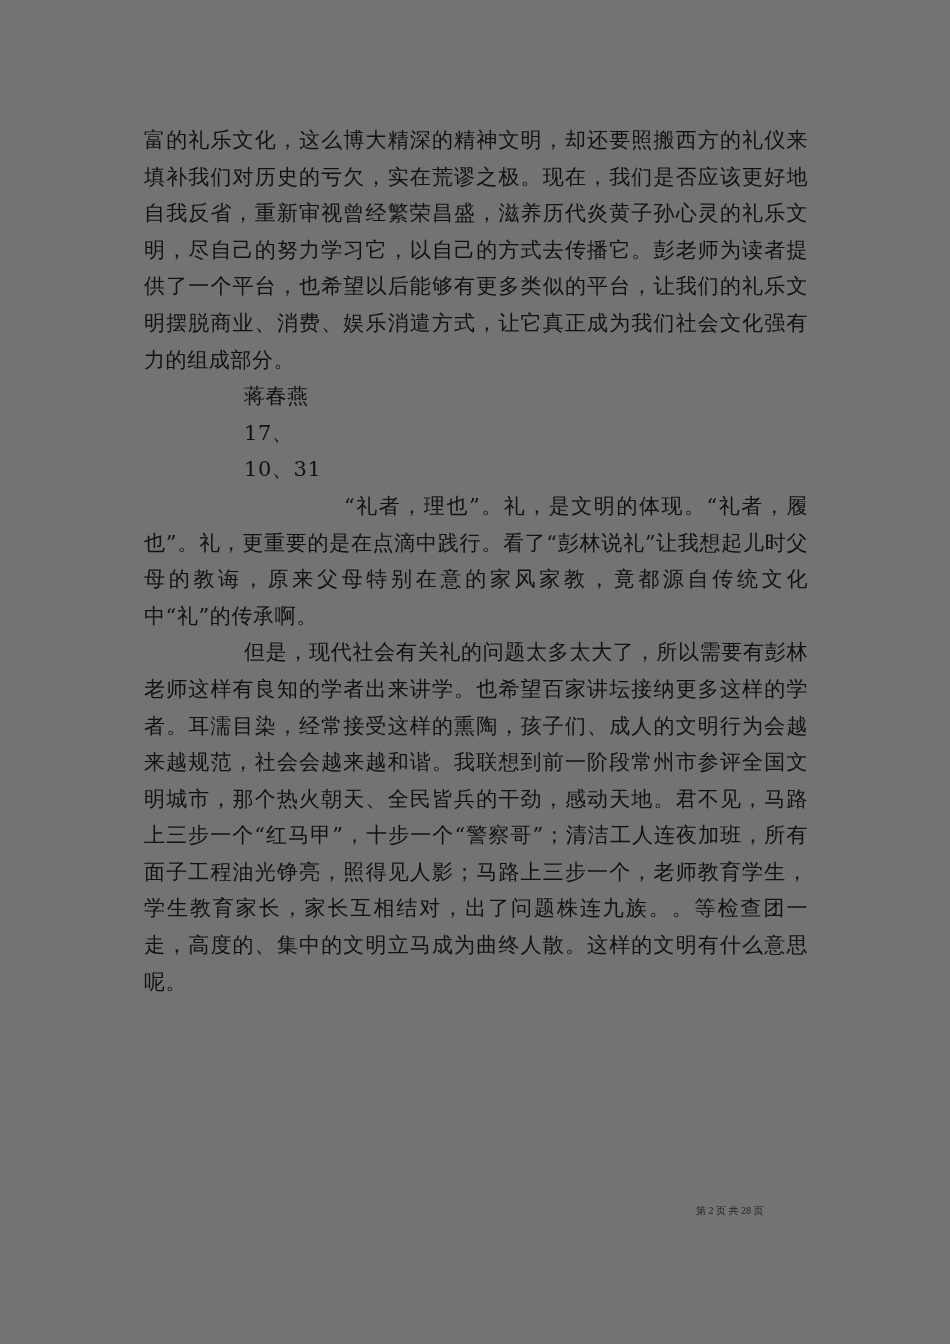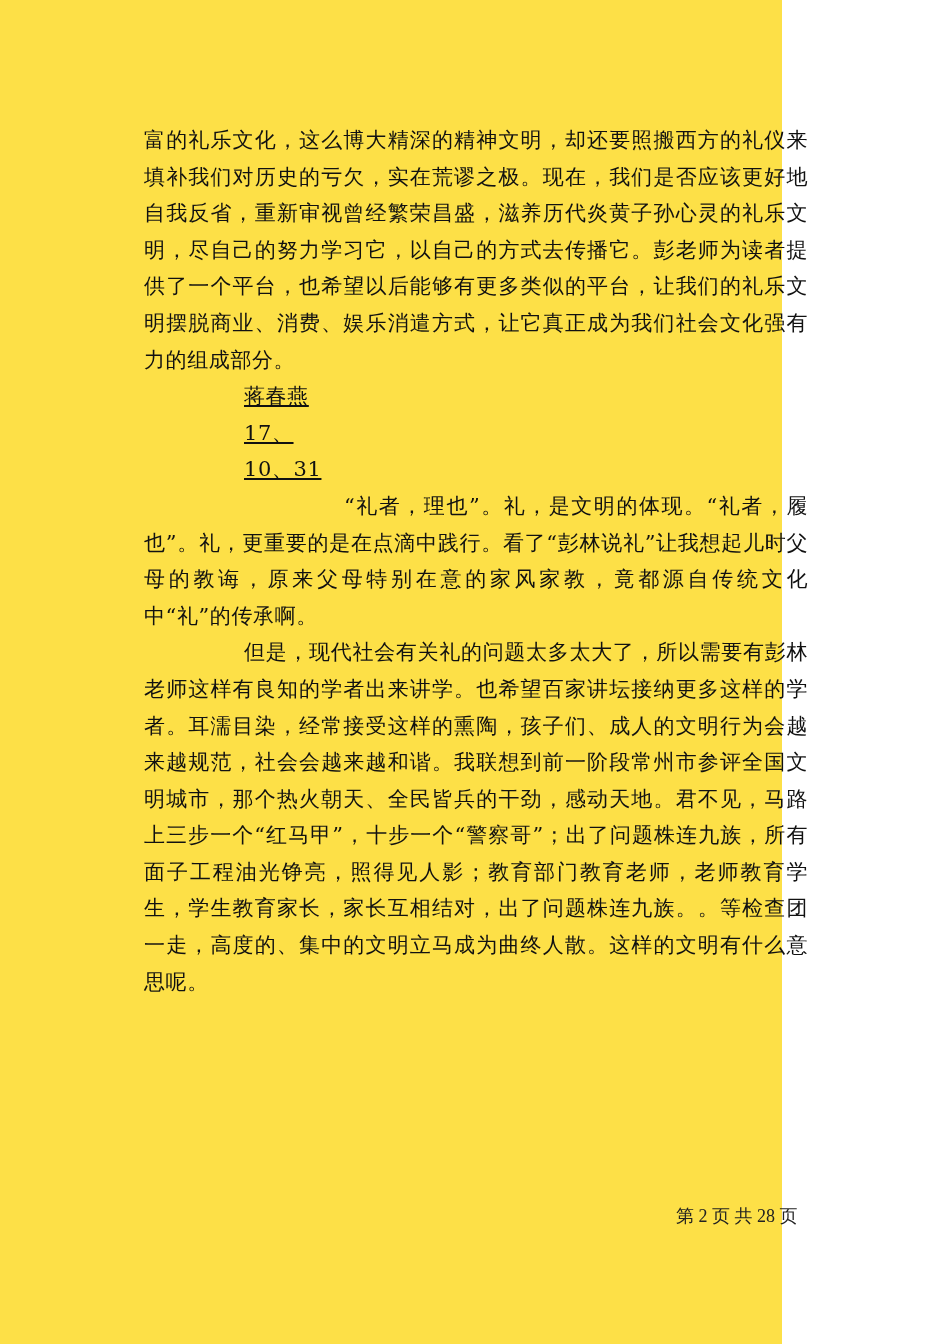--- a/index.html
+++ b/index.html
@@ -1,41 +1,41 @@
 <!DOCTYPE html>
 <html><head>
   <meta charset="utf-8">
   <style>
     html, body { margin: 0; padding: 0; background: #ffffff; }
     body { width: 950px; height: 1344px; position: relative; overflow: hidden; }
     .page {
-      position: absolute; left: 0; top: 0; width: 782px; height: 1344px; background: #fde047;
+      position: absolute; left: 0; top: 0; width: 950px; height: 1344px; background: #737373;
     }
     .content {
       position: absolute; left: 144px; top: 122px; width: 664px;
       font-family: "DejaVu Serif", "Liberation Serif", serif;
       font-size: 21px; line-height: 36.6px; color: #111;
       letter-spacing: 0.6px;
     }
     .content p { margin: 0; text-align: justify; text-align-last: left; word-break: break-all; }
     .indent { text-indent: 100px; }
     .indent2 { text-indent: 200px; }
-    .sig { padding-left: 100px; text-decoration: underline; }
+    .sig { padding-left: 100px; }
     .footer {
-      position: absolute; left: 676px; top: 1204px;
+      position: absolute; left: 696px; top: 1204px;
       font-family: "Liberation Serif", "DejaVu Serif", serif;
-      font-size: 18px; color: #222; white-space: nowrap;
+      font-size: 10px; color: #222; white-space: nowrap;
     }
   </style>
 </head>
 <body>
 
 <div class="page">
   <div class="content">
     <p>富的礼乐文化，这么博大精深的精神文明，却还要照搬西方的礼仪来填补我们对历史的亏欠，实在荒谬之极。现在，我们是否应该更好地自我反省，重新审视曾经繁荣昌盛，滋养历代炎黄子孙心灵的礼乐文明，尽自己的努力学习它，以自己的方式去传播它。彭老师为读者提供了一个平台，也希望以后能够有更多类似的平台，让我们的礼乐文明摆脱商业、消费、娱乐消遣方式，让它真正成为我们社会文化强有力的组成部分。</p>
     <p class="sig">蒋春燕</p>
     <p class="sig">17、</p>
     <p class="sig">10、31</p>
     <p class="indent2">“礼者，理也”。礼，是文明的体现。“礼者，履也”。礼，更重要的是在点滴中践行。看了“彭林说礼”让我想起儿时父母的教诲，原来父母特别在意的家风家教，竟都源自传统文化中“礼”的传承啊。</p>
-    <p class="indent">但是，现代社会有关礼的问题太多太大了，所以需要有彭林老师这样有良知的学者出来讲学。也希望百家讲坛接纳更多这样的学者。耳濡目染，经常接受这样的熏陶，孩子们、成人的文明行为会越来越规范，社会会越来越和谐。我联想到前一阶段常州市参评全国文明城市，那个热火朝天、全民皆兵的干劲，感动天地。君不见，马路上三步一个“红马甲”，十步一个“警察哥”；出了问题株连九族，所有面子工程油光铮亮，照得见人影；教育部门教育老师，老师教育学生，学生教育家长，家长互相结对，出了问题株连九族。。等检查团一走，高度的、集中的文明立马成为曲终人散。这样的文明有什么意思呢。</p>
+    <p class="indent">但是，现代社会有关礼的问题太多太大了，所以需要有彭林老师这样有良知的学者出来讲学。也希望百家讲坛接纳更多这样的学者。耳濡目染，经常接受这样的熏陶，孩子们、成人的文明行为会越来越规范，社会会越来越和谐。我联想到前一阶段常州市参评全国文明城市，那个热火朝天、全民皆兵的干劲，感动天地。君不见，马路上三步一个“红马甲”，十步一个“警察哥”；清洁工人连夜加班，所有面子工程油光铮亮，照得见人影；马路上三步一个，老师教育学生，学生教育家长，家长互相结对，出了问题株连九族。。等检查团一走，高度的、集中的文明立马成为曲终人散。这样的文明有什么意思呢。</p>
   </div>
   <div class="footer">第 2 页 共 28 页</div>
 </div>
 
 </body></html>

